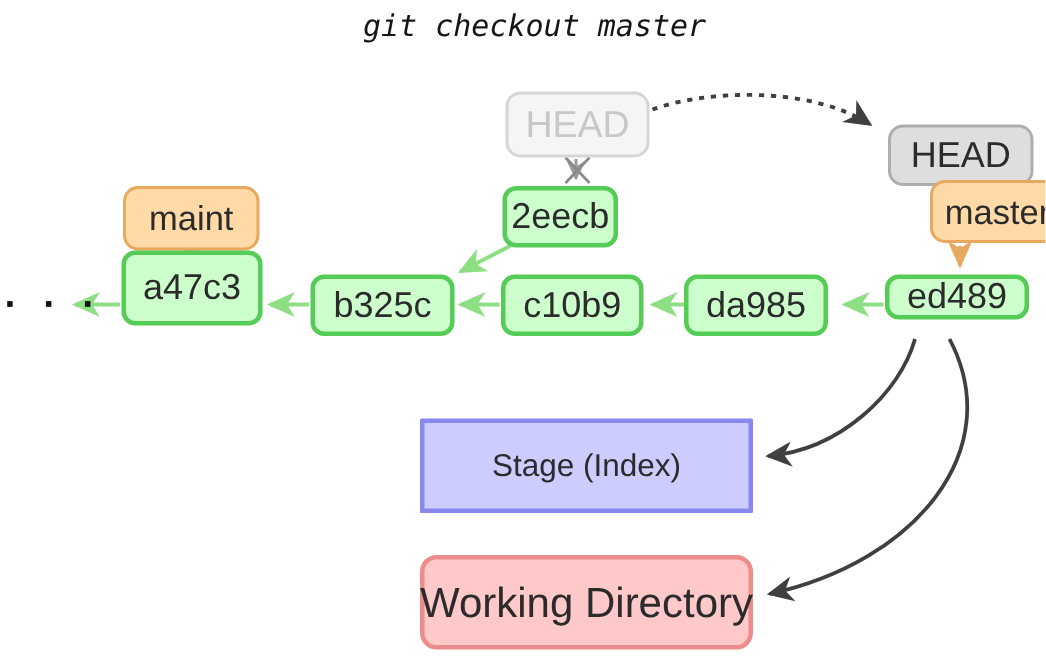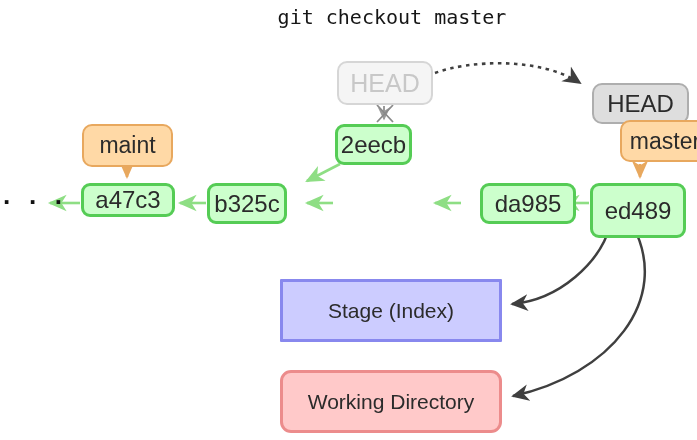--- a/index.html
+++ b/index.html
@@ -1,36 +1,36 @@
 <!DOCTYPE html>
 <html><head>
 <meta charset="utf-8">
 <style>
   html,body { margin:0; padding:0; background:#ffffff; }
   .canvas {
     position:relative; width:697px; height:440px; background:#ffffff;
     overflow:hidden; font-family:"Liberation Sans", sans-serif;
   }
   .title {
-    position:absolute; left:242px; top:5px; width:300px; text-align:center;
+    position:absolute; left:242px; top:5px; width:300px; text-align:left;
     font-family:"DejaVu Sans Mono", monospace; font-size:20px; color:#161616;
-    letter-spacing:0px; white-space:nowrap;
+    letter-spacing:0px; white-space:nowrap;font-style:italic;
   }
   .arrows { position:absolute; left:0; top:0; }
   .box {
     position:absolute; box-sizing:border-box;
     display:flex; align-items:center; justify-content:center;
     border-radius:9px; color:#2b2b2b; white-space:nowrap;
   }
   .commit  { background:#ccffcc; border:3px solid #55cc55; font-size:24px; }
   .ref     { background:#ffd9a6; border:2px solid #e8a85e; font-size:23px; border-radius:10px; }
   .head    { background:#dedede; border:2px solid #aeaeae; font-size:24px; border-radius:10px; }
   .faded   { background:#f5f5f5; border:2px solid #d6d6d6; color:#c8c8c8; font-size:25px; border-radius:10px; }
   .stage   { background:#ccccff; border:3px solid #8888ee; font-size:21px; border-radius:1px; }
-  .working { background:#ffc9c9; border:3px solid #ec8c8c; font-size:21px; border-radius:11px; }
+  .working { background:#ffc9c9; border:3px solid #ec8c8c; font-size:28px; border-radius:11px; }
   .ellipsis {
     position:absolute; left:3px; top:187px; font-size:26px; font-weight:bold;
     color:#111; letter-spacing:5px;
   }
   .z2 { z-index:2; }
 </style>
 </head>
 <body>
 
 <div class="canvas">
@@ -85,30 +85,33 @@
     <span>master</span>
   </div>
 
   <div class="box ref" style="left:82px; top:124px; width:91px; height:43px;">
     <span>maint</span>
   </div>
 
   <div class="box commit" style="left:335px; top:124px; width:77px; height:41px;">
     <span>2eecb</span>
   </div>
-  <div class="box commit" style="left:81px; top:183px; width:94px; height:34px;">
+  <div class="box commit" style="left:81px; top:167px; width:94px; height:50px;">
     <span>a47c3</span>
   </div>
-  <div class="box commit" style="left:207px; top:183px; width:80px; height:41px;">
+  <div class="box commit" style="left:207px; top:183px; width:96px; height:41px;">
     <span>b325c</span>
   </div>
-  <div class="box commit" style="left:480px; top:183px; width:96px; height:41px;">
+  <div class="box commit" style="left:334px; top:183px; width:95px; height:41px;">
+    <span>c10b9</span>
+  </div>
+  <div class="box commit" style="left:456px; top:183px; width:96px; height:41px;">
     <span>da985</span>
   </div>
-  <div class="box commit" style="left:590px; top:183px; width:96px; height:55px;text-align:right;">
+  <div class="box commit" style="left:590px; top:183px; width:96px; height:30px;text-align:right;">
     <span>ed489</span>
   </div>
 
   <div class="box stage" style="left:280px; top:279px; width:222px; height:63px;">
     <span>Stage (Index)</span>
   </div>
   <div class="box working" style="left:280px; top:370px; width:222px; height:63px;">
     <span>Working Directory</span>
   </div>
 

